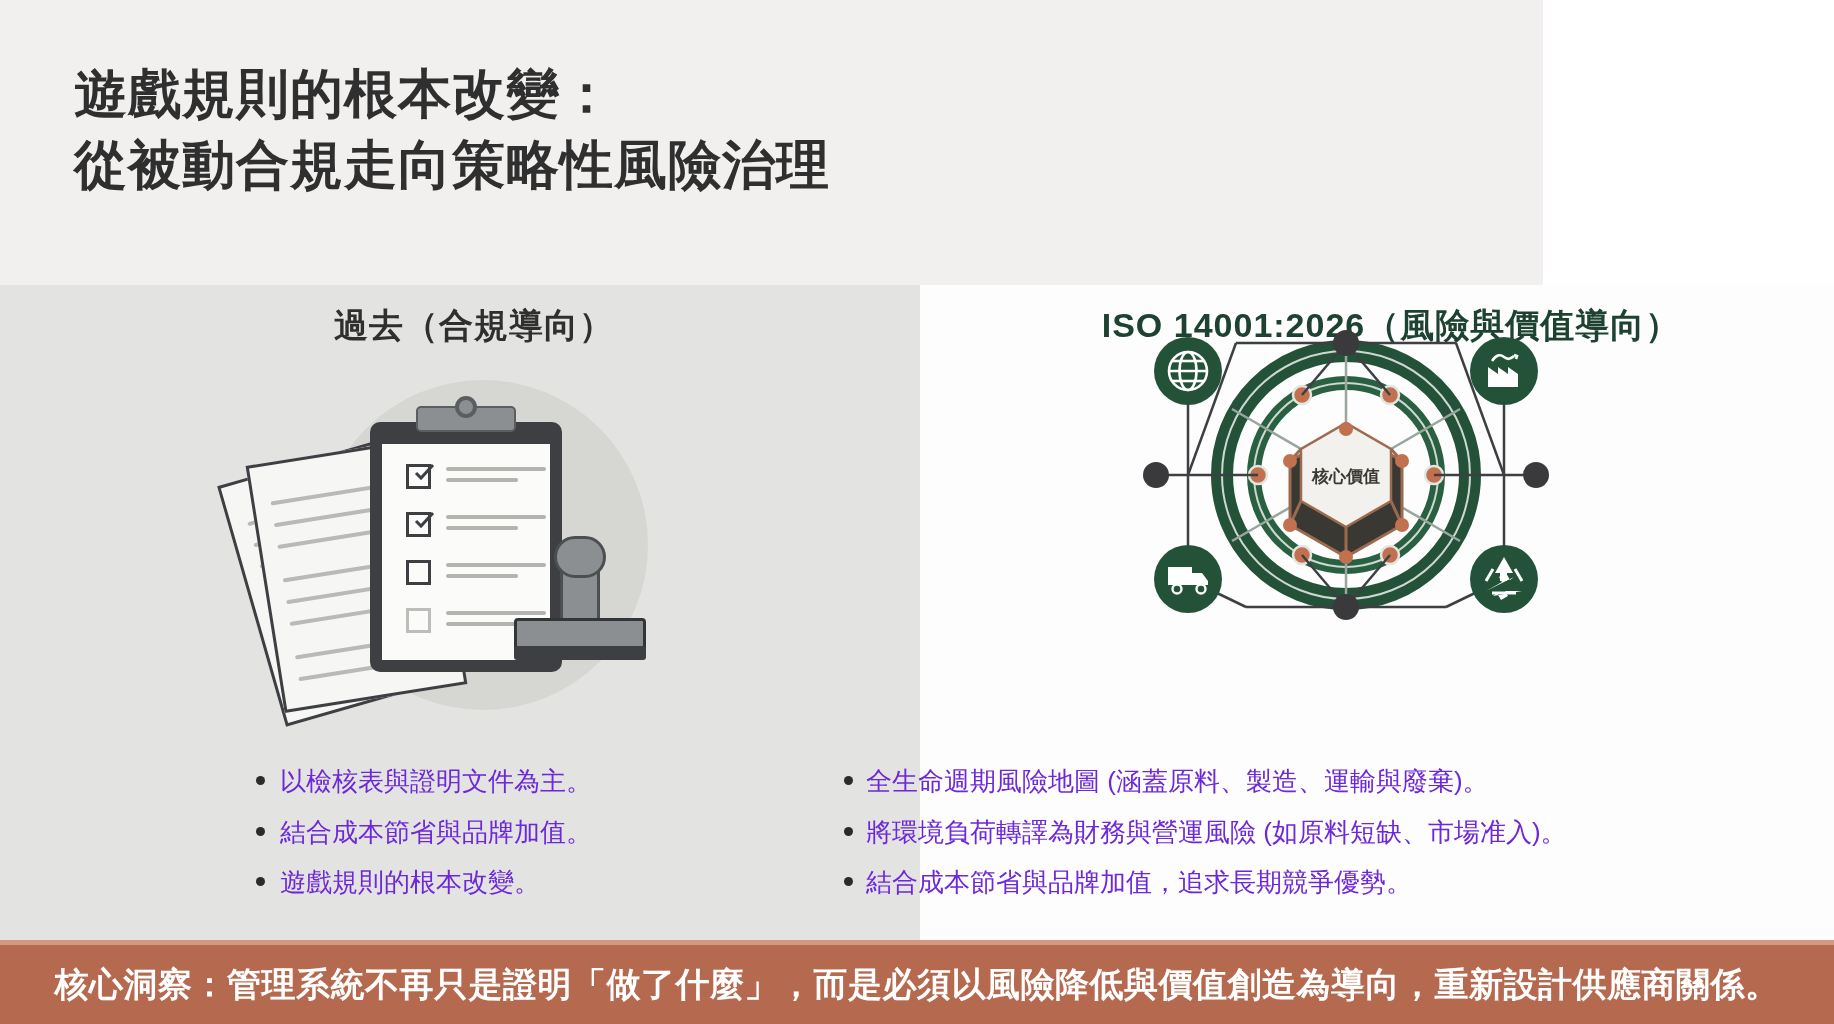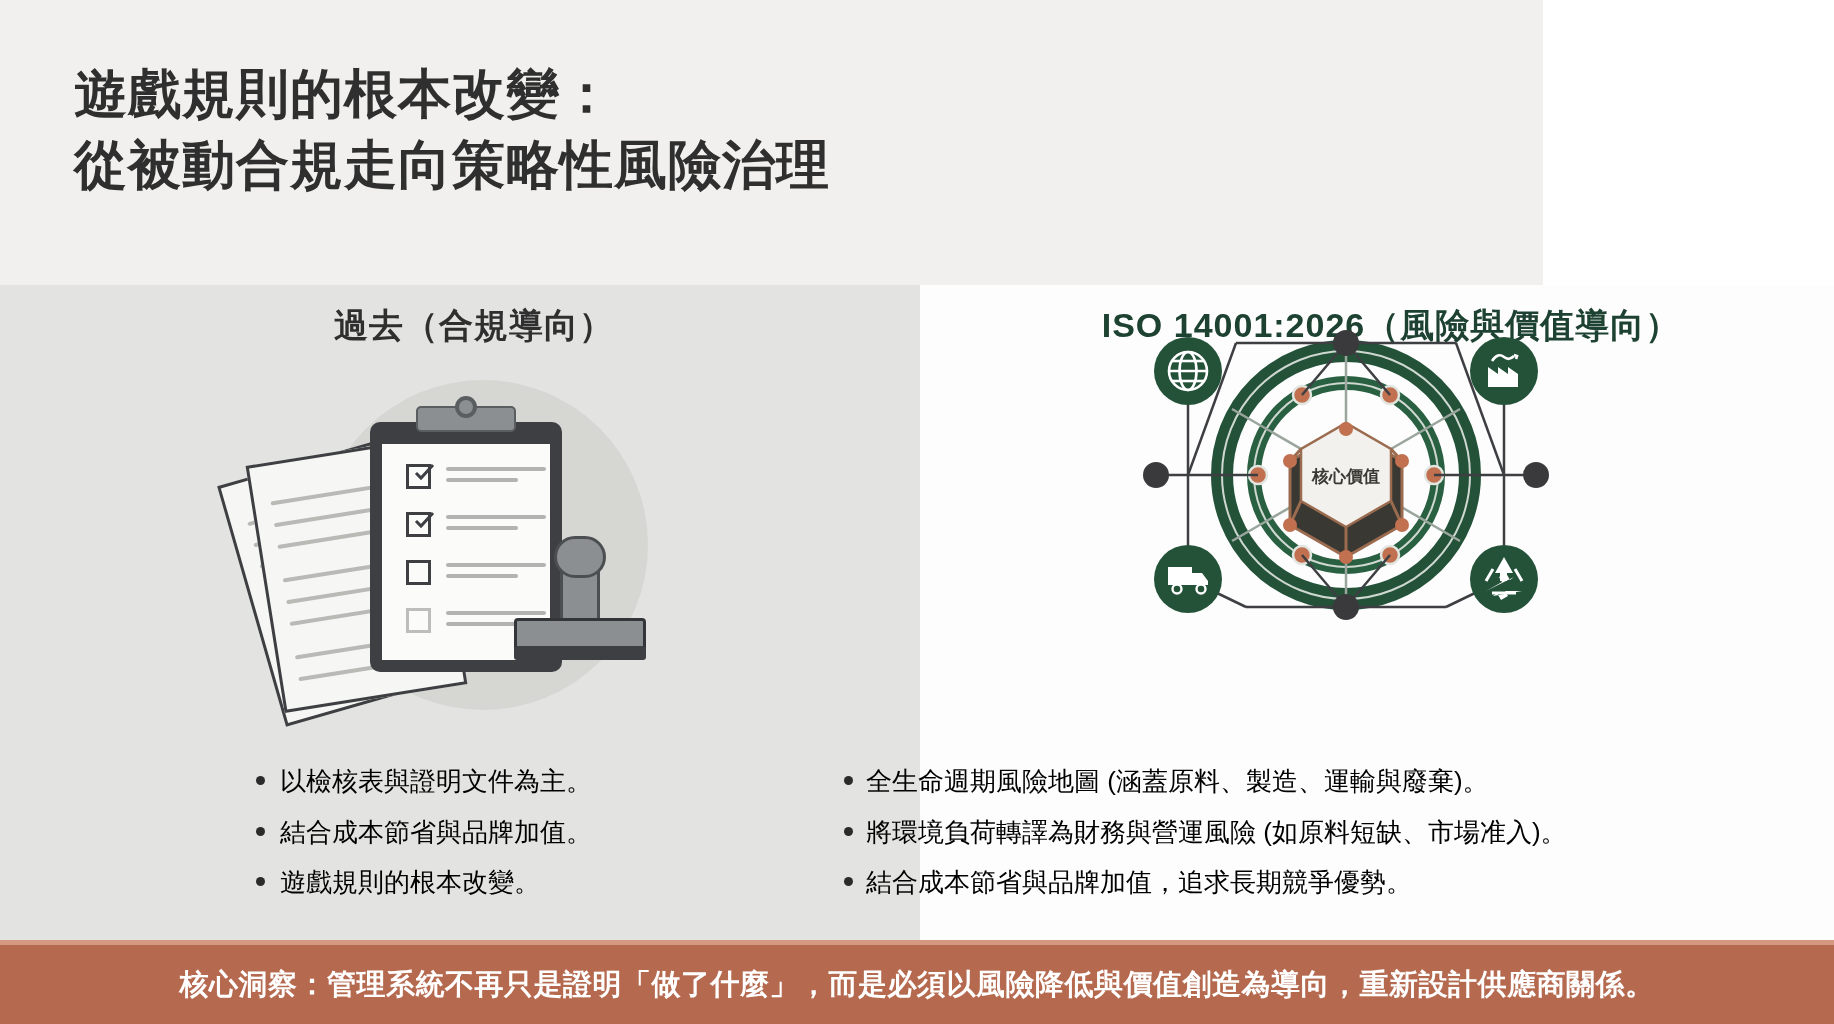--- a/index.html
+++ b/index.html
@@ -108,38 +108,38 @@
   }
 
   
   .bullets{
     position:absolute;list-style:none;margin:0;padding:0;
   }
   .bullets.left{left:252px;top:480px;width:620px;}
   .bullets.right{left:-80px;top:480px;width:1000px;}
   .bullets li{
     position:relative;padding-left:28px;margin-bottom:18px;
-    font-size:26px;color:#000000;line-height:1.25;white-space:nowrap;
+    font-size:26px;color:#6d28d9;line-height:1.25;white-space:nowrap;
   }
   .bullets li::before{
     content:"";position:absolute;left:4px;top:11px;
     width:9px;height:9px;border-radius:50%;background:#2b2b2b;
   }
   .bullets.right li{padding-left:26px;}
 
   
   .banner{
     position:absolute;left:0;top:940px;width:1834px;height:84px;
     background:#b5694f;
     border-top:5px solid #d59880;
     box-sizing:border-box;
     display:flex;align-items:center;justify-content:center;
   }
   .banner-text{
-    font-size:29px;font-weight:bold;color:#ffffff;letter-spacing:0.5px;
+    font-size:34px;font-weight:bold;color:#ffffff;letter-spacing:0.5px;
     white-space:nowrap;
   }
 </style>
 </head>
 <body>
 
 <div class="slide">
 
   <div class="header">
     <div class="header-title">遊戲規則的根本改變：

